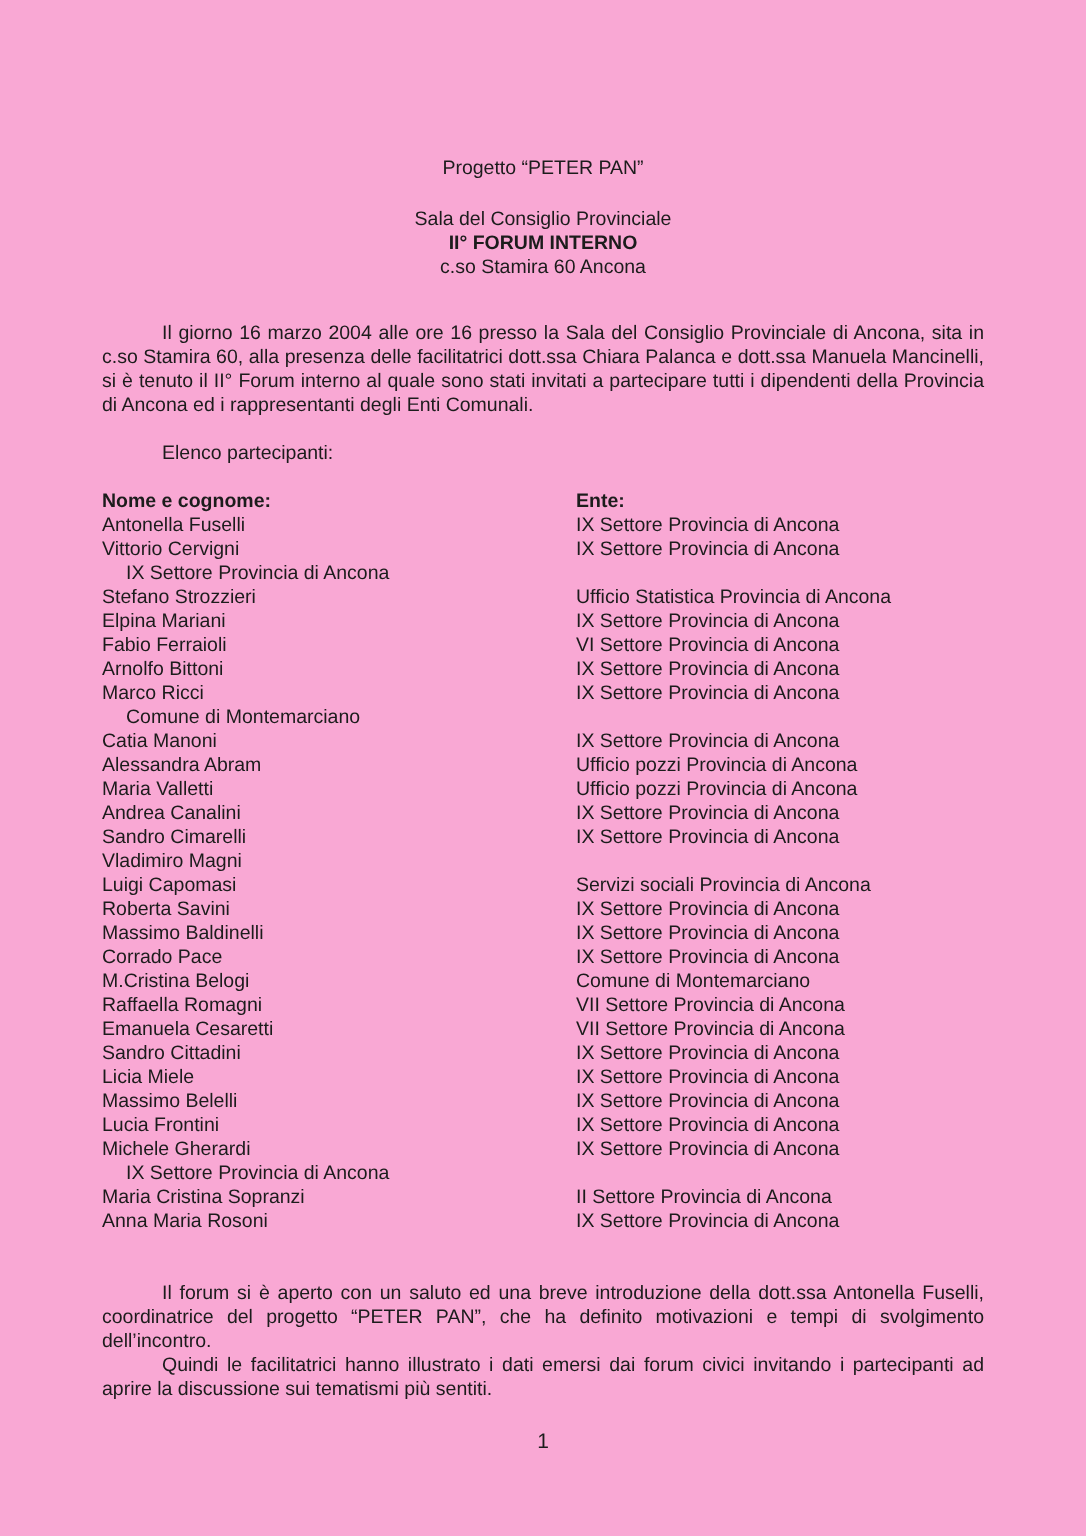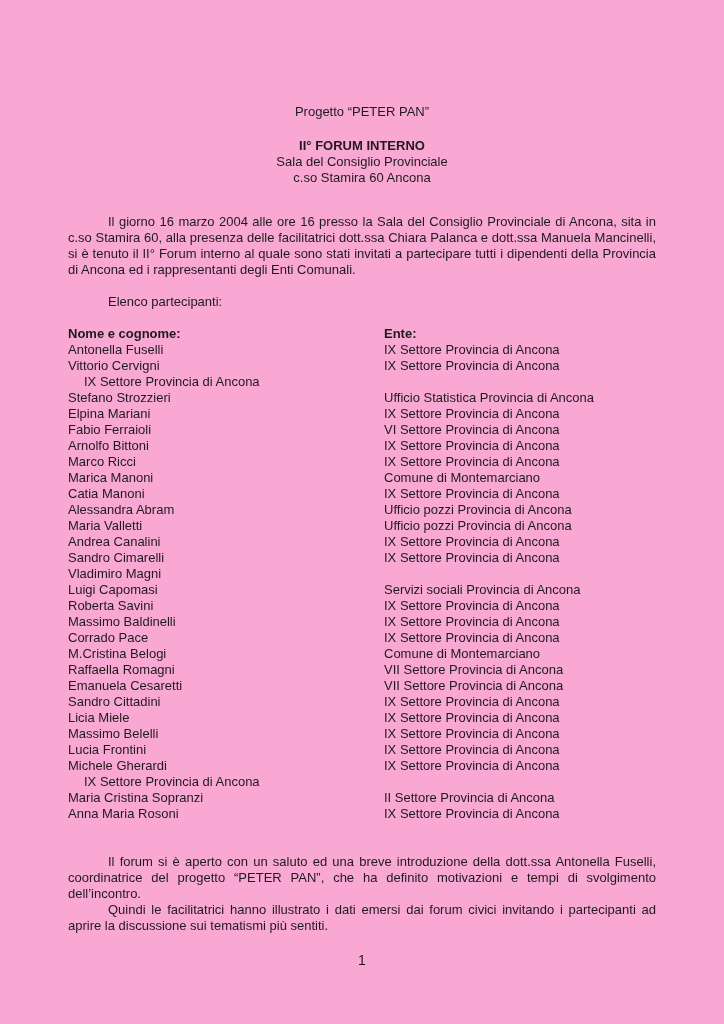--- a/index.html
+++ b/index.html
@@ -62,22 +62,22 @@
     text-align: center;
     font-size: 14px;
   }
 </style>
 </head>
 <body>
 
 <div class="page">
 
   <p class="center doc-title">Progetto “PETER PAN”</p>
+  <p class="center">Sala del Consiglio Provinciale</p>
   <p class="center bold">II° FORUM INTERNO</p>
-  <p class="center">Sala del Consiglio Provinciale</p>
   <p class="center">c.so Stamira 60 Ancona</p>
 
   <p class="intro">Il giorno 16 marzo 2004 alle ore 16 presso la Sala del Consiglio Provinciale di Ancona, sita in c.so Stamira 60, alla presenza delle facilitatrici dott.ssa Chiara Palanca e dott.ssa Manuela Mancinelli, si è tenuto il II° Forum interno al quale sono stati invitati a partecipare tutti i dipendenti della Provincia di Ancona ed i rappresentanti degli Enti Comunali.</p>
 
   <p class="list-label">Elenco partecipanti:</p>
 
   <div class="participants">
     <div class="prow">
       <span class="col-name bold">Nome e cognome:</span>
       <span class="col-ente bold">Ente:</span>
@@ -107,21 +107,20 @@
       </div>
       <div class="prow">
         <span class="col-name">Arnolfo Bittoni</span>
         <span class="col-ente">IX Settore Provincia di Ancona</span>
       </div>
       <div class="prow">
         <span class="col-name">Marco Ricci</span>
         <span class="col-ente">IX Settore Provincia di Ancona</span>
       </div>
       <div class="prow">
-        <span class="col-name">Marica Manoni</span>
         <span class="col-ente">Comune di Montemarciano</span>
       </div>
       <div class="prow">
         <span class="col-name">Catia Manoni</span>
         <span class="col-ente">IX Settore Provincia di Ancona</span>
       </div>
       <div class="prow">
         <span class="col-name">Alessandra Abram</span>
         <span class="col-ente">Ufficio pozzi Provincia di Ancona</span>
       </div>

